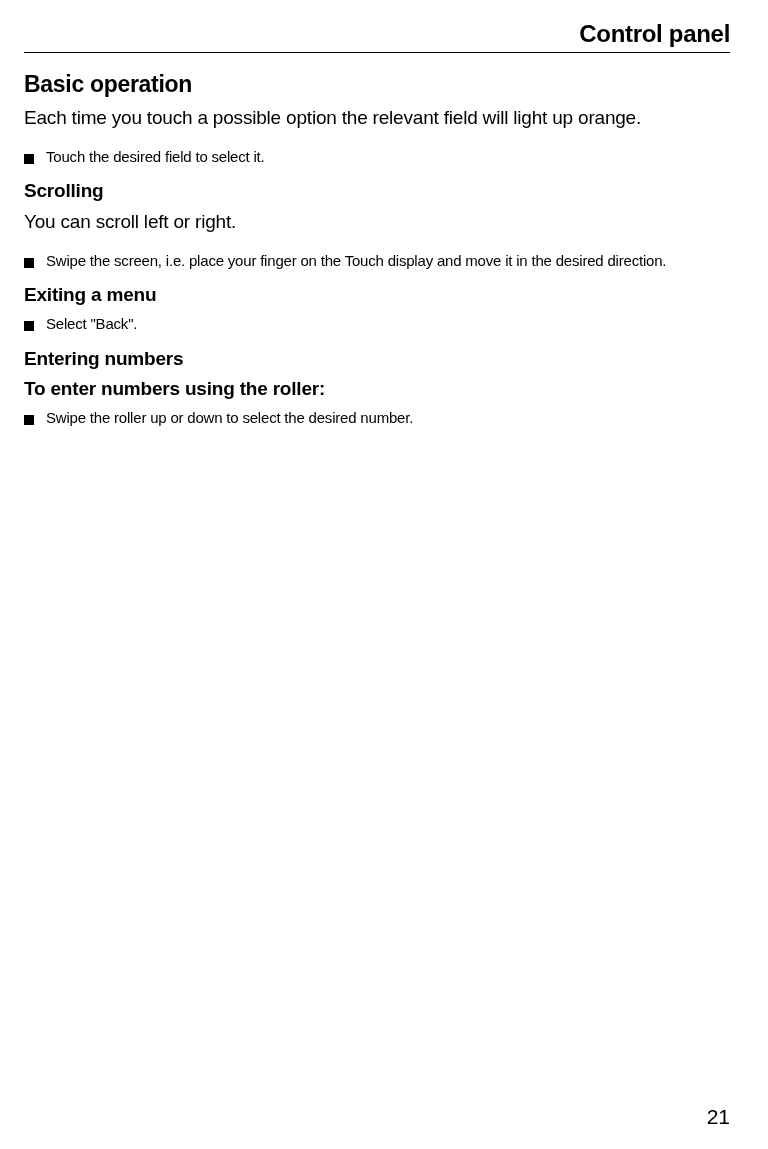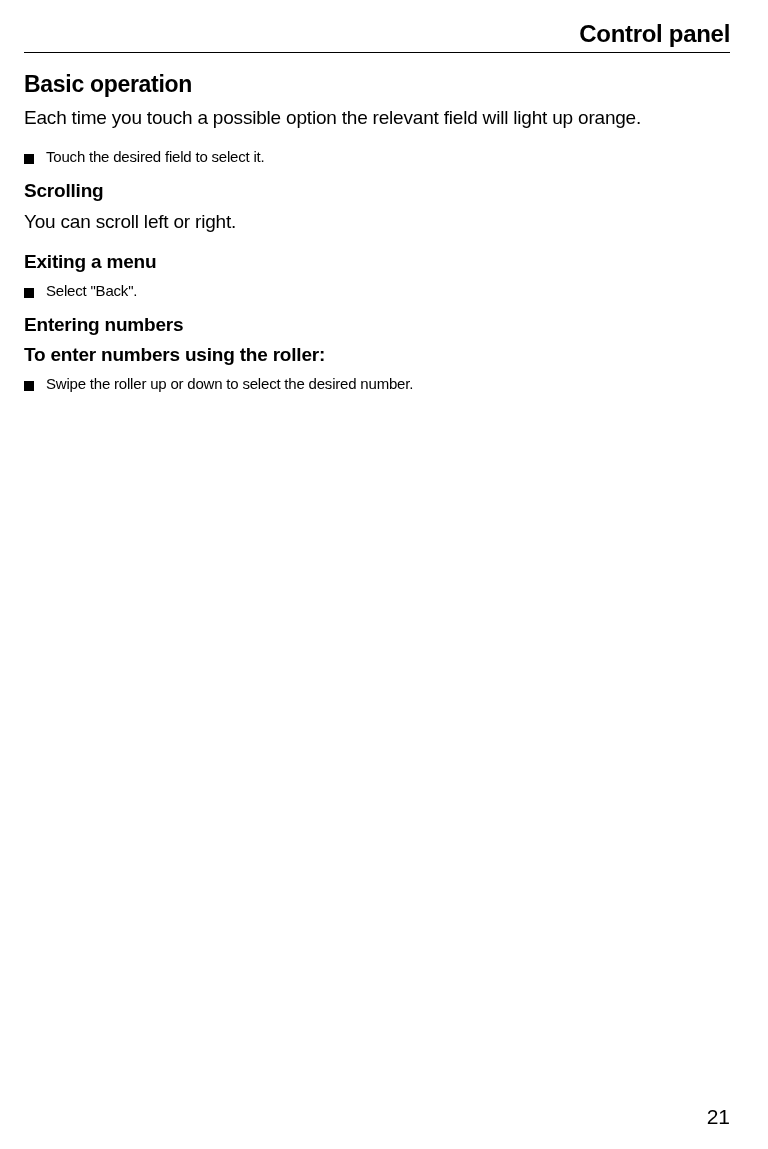--- a/index.html
+++ b/index.html
@@ -92,20 +92,24 @@
 
 
   <div class="bullet-item">
     <span class="bullet-marker"></span>
     <span class="bullet-text">Touch the desired field to select it.</span>
   </div>
 
   <div class="subheading">Scrolling</div>
   <div class="para">You can scroll left or right.</div>
 
+  <div class="bullet-item">
+    <span class="bullet-marker"></span>
+    <span class="bullet-text">Swipe the screen, i.e. place your finger on the Touch display and move it in the desired direction.</span>
+  </div>
 
 
   <div class="subheading">Exiting a menu</div>
 
   <div class="bullet-item">
     <span class="bullet-marker"></span>
     <span class="bullet-text">Select "Back".</span>
   </div>
 
   <div class="subheading">Entering numbers</div>

